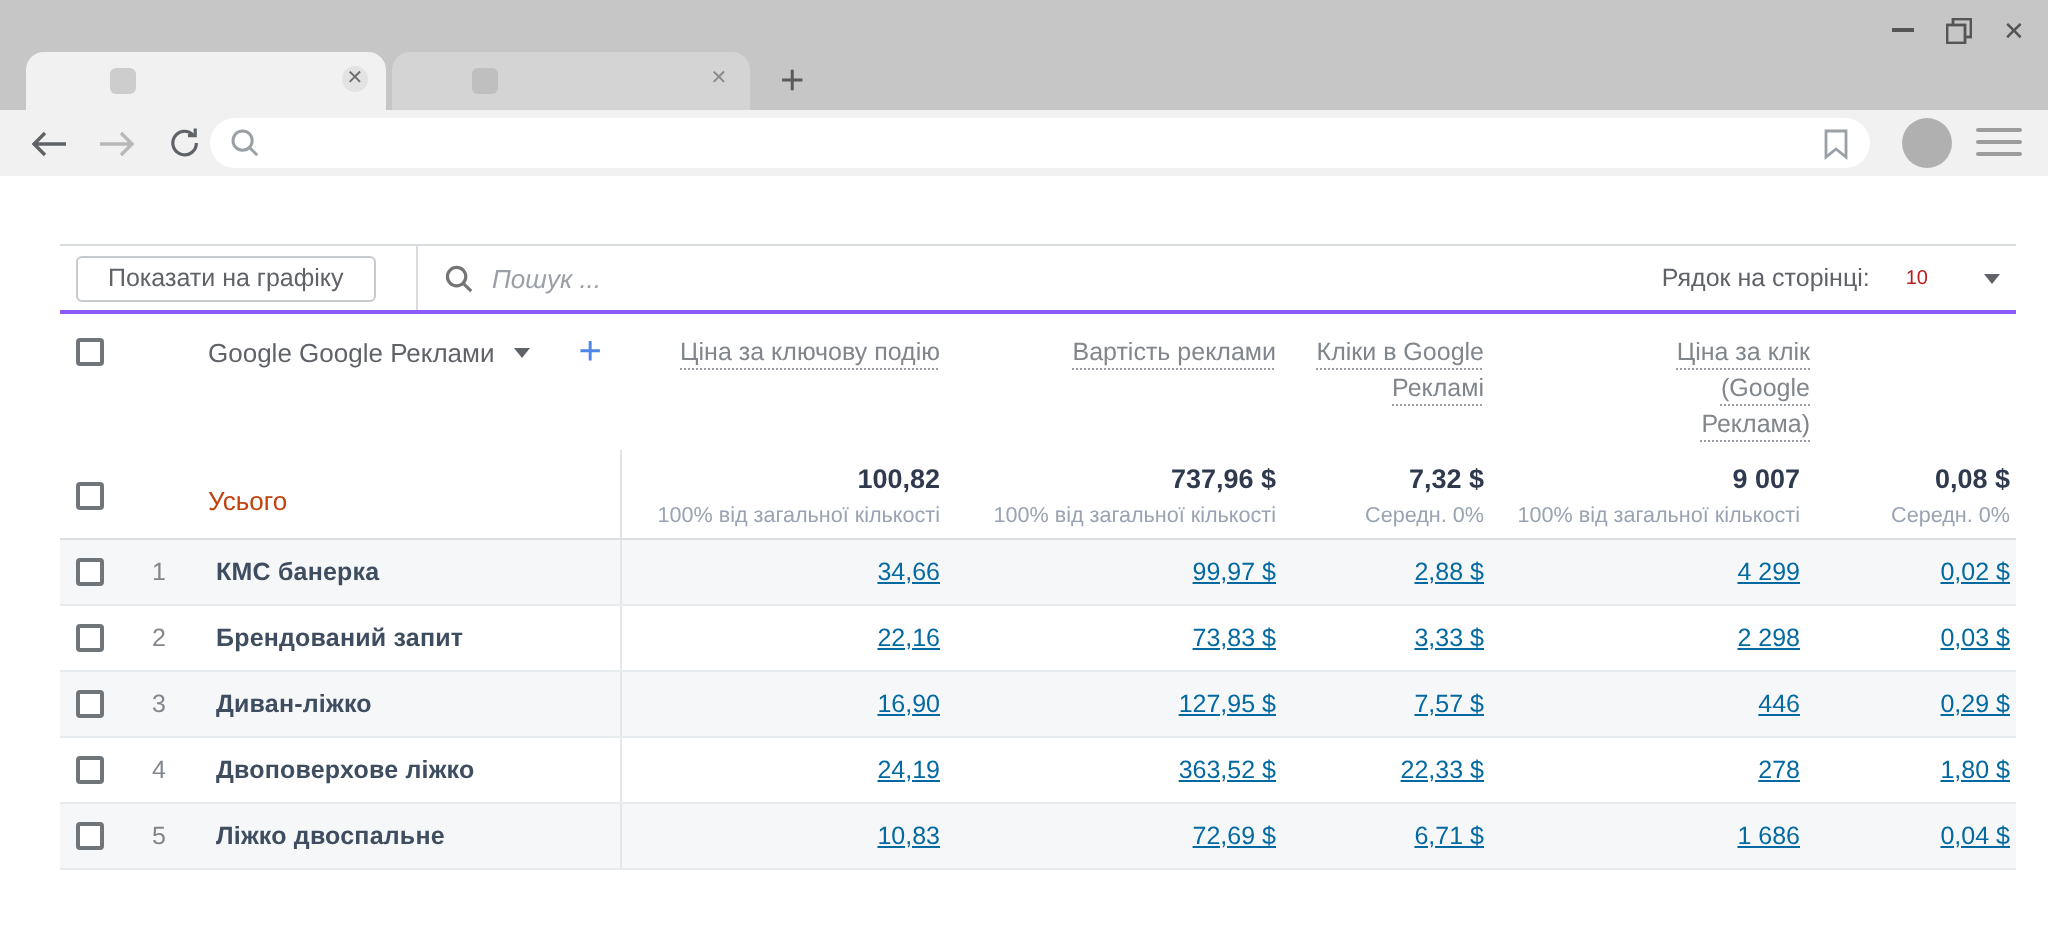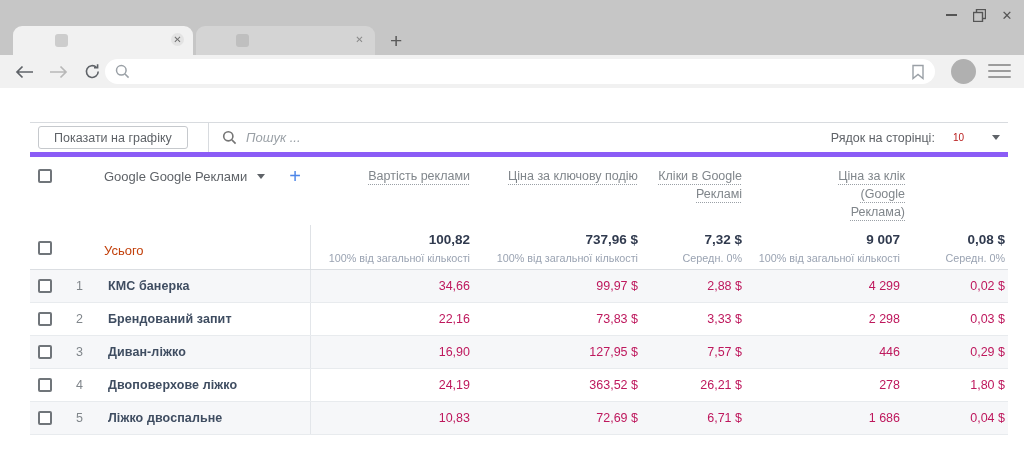--- a/index.html
+++ b/index.html
@@ -30,21 +30,21 @@
   .addr-bar { position:absolute; left:105px; top:4px; width:830px; height:25px; background:#fff; border-radius:13px;
     display:flex; align-items:center; padding:0 10px; }
   .addr-input { flex:1; border:none; outline:none; background:transparent; font-size:13px; color:#333; margin-left:6px; }
   .avatar { position:absolute; left:951px; top:4px; width:25px; height:25px; border-radius:50%; background:#b0b0b0; }
   .menu-btn { position:absolute; left:988px; top:9px; width:23px; }
   .menu-btn div { height:2px; background:#9c9c9c; margin-bottom:4px; border-radius:1px; }
 
   
   .panel { position:absolute; top:122px; left:30px; width:978px; }
 
-  .controls-row { height:35px; border-top:1px solid #d8dbdf; border-bottom:5px solid #8b5cf6;
+  .controls-row { height:35px; border-top:1px solid #d8dbdf; border-bottom:2px solid #8b5cf6;
     display:flex; align-items:center; position:relative; }
   .chart-btn { margin-left:8px; height:23px; padding:0 15px; background:#fff; border:1px solid #c6c9cd;
     border-radius:3px; font-size:12.5px; color:#5f6368; font-family:inherit; }
   .controls-divider { position:absolute; left:178px; top:0; bottom:0; width:1px; background:#d8dbdf; }
   .search-wrap { position:absolute; left:192px; display:flex; align-items:center; }
   .search-input { border:none; outline:none; background:transparent; font-size:13px; width:300px; margin-left:9px;
     color:#5f6368; font-family:inherit;font-style:italic; }
   .search-input::placeholder { color:#9aa0a6; }
   .rpp { position:absolute; right:8px; display:flex; align-items:center; }
   .rpp-label { font-size:12.5px; color:#5f6368; }
@@ -82,21 +82,21 @@
   .tvalue { font-size:13.5px; font-weight:700; color:#303a4e; line-height:16px; }
   .tsub { font-size:10.8px; color:#9aa3b2; margin-top:4px; white-space:nowrap; }
 
   
   .trow { height:33px; border-bottom:1px solid #e8ebee; }
   .trow.stripe { background:#f6f7f9; }
   .row-first { display:flex; align-items:center; padding-left:8px; }
   .row-index { font-size:12.5px; color:#80868b; margin-left:24px; width:10px; }
   .row-name { font-size:12.5px; font-weight:700; color:#3f4d61; margin-left:22px; letter-spacing:0.1px; }
   .vcell { display:flex; align-items:center; justify-content:flex-end; padding-right:8px;
-    font-size:12.5px; color:#be185d; }
+    font-size:12.5px; color:#0369a1;text-decoration:underline; }
   .vcell.div-left { border-left:1px solid #e3e6ea; }
   .vcell:last-child { padding-right:3px; }
 </style>
 </head>
 <body>
 
 <div class="tabbar">
   <div class="win-controls">
     <div class="win-btn">
         <div class="min-glyph"></div>
@@ -175,22 +175,22 @@
   </div>
 
   <div class="grid-row header-row">
     <div class="dim-cell">
       <span class="cb"></span>
       <span class="dim-label">Google Google Реклами</span>
       <span class="dim-caret"></span>
       <span class="add-metric">+</span>
     </div>
 
+      <div class="hcell"><span class="hlabel">Ціна за ключову подію</span></div>
       <div class="hcell"><span class="hlabel">Вартість реклами</span></div>
-      <div class="hcell"><span class="hlabel">Ціна за ключову подію</span></div>
       <div class="hcell"><span class="hlabel">Кліки в Google Рекламі</span></div>
       <div class="hcell"><span class="hlabel">Ціна за клік (Google Реклама)</span></div>
     </div>
 
   <div class="grid-row totals-row">
     <div class="totals-first">
       <span class="cb"></span>
       <span class="totals-label">Усього</span>
     </div>
 
@@ -255,21 +255,21 @@
         <div class="vcell">0,29 $</div>
       </div>
       <div class="grid-row trow">
         <div class="row-first">
           <span class="cb"></span>
           <span class="row-index">4</span>
           <span class="row-name">Двоповерхове ліжко</span>
         </div>
         <div class="vcell div-left">24,19</div>
         <div class="vcell">363,52 $</div>
-        <div class="vcell">26,21 $</div>
+        <div class="vcell">22,33 $</div>
         <div class="vcell">278</div>
         <div class="vcell">1,80 $</div>
       </div>
       <div class="grid-row trow stripe">
         <div class="row-first">
           <span class="cb"></span>
           <span class="row-index">5</span>
           <span class="row-name">Ліжко двоспальне</span>
         </div>
         <div class="vcell div-left">10,83</div>

